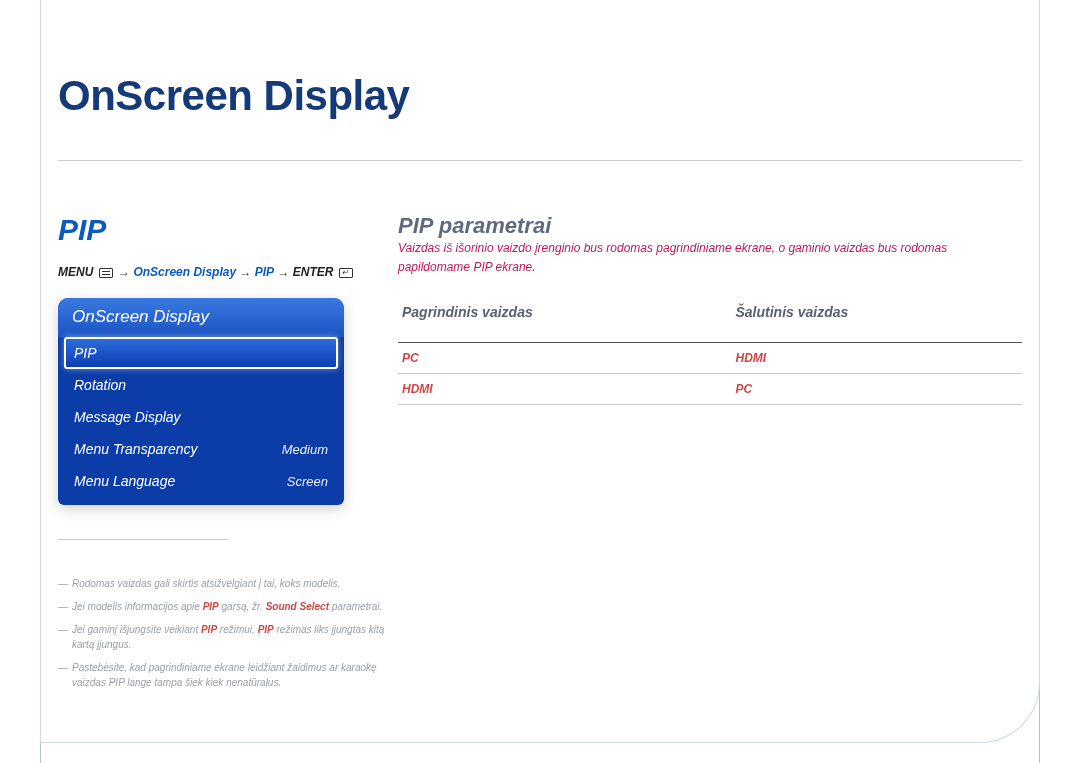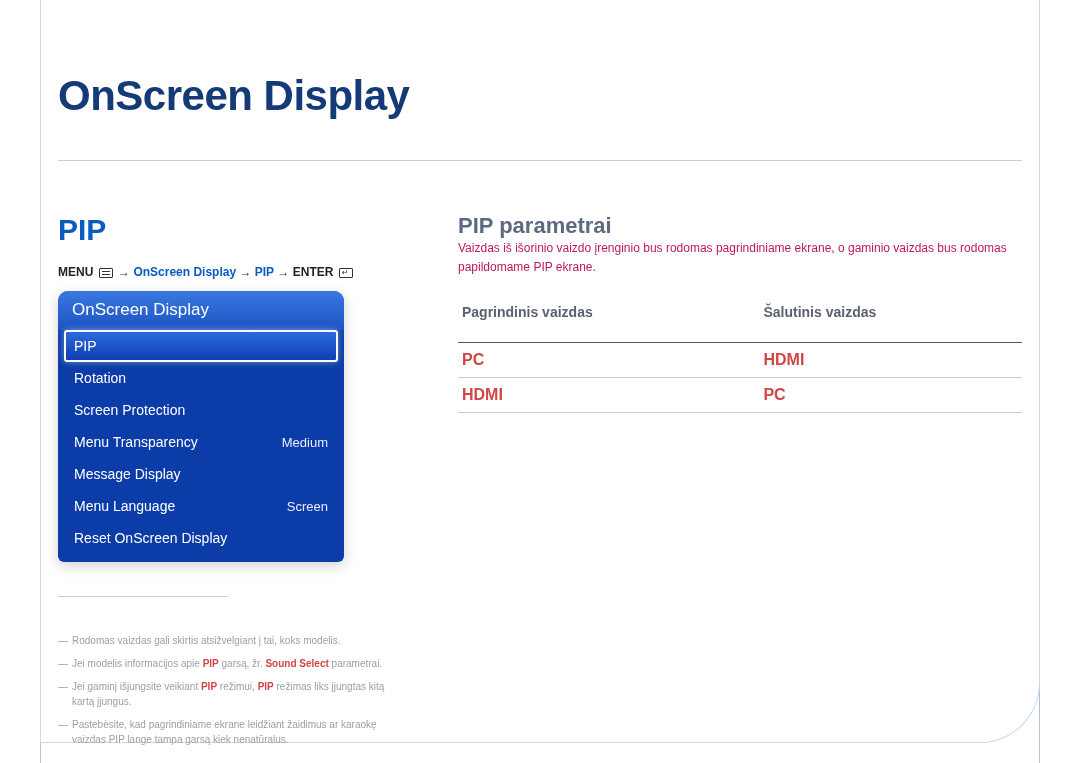--- a/index.html
+++ b/index.html
@@ -48,34 +48,34 @@
     pointer-events: none;
   }
   .chapter-title {
     color: #153a78;
     font-size: 42px;
     font-weight: 700;
     letter-spacing: -0.5px;
   }
   .columns {
     display: flex;
-    gap: 60px;
+    font-style: italic;
   }
   .left-col { width: 340px; flex-shrink: 0; }
   .right-col { flex: 1; }
   .section-heading {
     color: #0a5ac0;
     font-size: 30px;
     font-weight: 700;
     margin-bottom: 18px;
   }
   .breadcrumb {
     font-size: 12px;
     color: #333;
-    margin-bottom: 12px;
+    margin-bottom: 19px;
   }
   .breadcrumb .bc-menu { font-weight: 700; color: #222; }
   .breadcrumb .bc-link { color: #0a5ac0; font-weight: 700; }
   .breadcrumb .bc-sep { color: #333; font-weight: 700; }
   .breadcrumb .bc-enter { font-weight: 700; color: #222; }
   .icon-box {
     display: inline-block;
     width: 14px;
     height: 10px;
     border: 1px solid #333;
@@ -173,21 +173,21 @@
     color: #5a6170;
     font-size: 14px;
     font-weight: 700;
     padding: 6px 4px 22px;
     border-bottom: 1px solid #555;
   }
   .param-table td {
     padding: 8px 4px;
     border-bottom: 1px solid #ccc;
     color: #d14545;
-    font-size: 16px;
+    font-size: 12px;
     font-weight: 700;
   }
 </style>
 </head>
 <body>
 
 <div class="page">
   <div class="page-frame"></div>
 
   <div class="header">
@@ -216,55 +216,47 @@
         <div class="osd-items">
           <div class="osd-item selected">
             <span>PIP</span>
             <span class="value"></span>
           </div>
           <div class="osd-item">
             <span>Rotation</span>
             <span class="value"></span>
           </div>
           <div class="osd-item">
-            <span>Screen Protection</span>
+            <span>Message Display</span>
             <span class="value"></span>
           </div>
           <div class="osd-item">
             <span>Menu Transparency</span>
             <span class="value">Medium</span>
           </div>
           <div class="osd-item">
-            <span>Message Display</span>
-            <span class="value"></span>
-          </div>
-          <div class="osd-item">
             <span>Menu Language</span>
             <span class="value">Screen</span>
           </div>
-          <div class="osd-item">
-            <span>Reset OnScreen Display</span>
-            <span class="value"></span>
-          </div>
         </div>
       </div>
 
       <hr class="notes-divider">
       <ul class="notes">
         <li>
           <span>Rodomas vaizdas gali skirtis atsižvelgiant į tai, koks modelis.</span>
         </li>
         <li>
           <span>Jei modelis informacijos apie </span><span class="hl">PIP</span><span> garsą, žr. </span><span class="hl">Sound Select</span><span> parametrai.</span>
         </li>
         <li>
           <span>Jei gaminį išjungsite veikiant </span><span class="hl">PIP</span><span> režimui, </span><span class="hl">PIP</span><span> režimas liks įjungtas kitą kartą įjungus.</span>
         </li>
         <li>
-          <span>Pastebėsite, kad pagrindiniame ekrane leidžiant žaidimus ar karaokę vaizdas PIP lange tampa garsą kiek nenatūralus.</span>
+          <span>Pastebėsite, kad pagrindiniame ekrane leidžiant žaidimus ar karaokę vaizdas PIP lange tampa šiek kiek nenatūralus.</span>
         </li>
       </ul>
     </div>
 
     <div class="right-col">
       <h3 class="sub-heading">PIP parametrai</h3>
       <p class="desc">Vaizdas iš išorinio vaizdo įrenginio bus rodomas pagrindiniame ekrane, o gaminio vaizdas bus rodomas papildomame PIP ekrane.</p>
 
       <table class="param-table">
         <thead>

